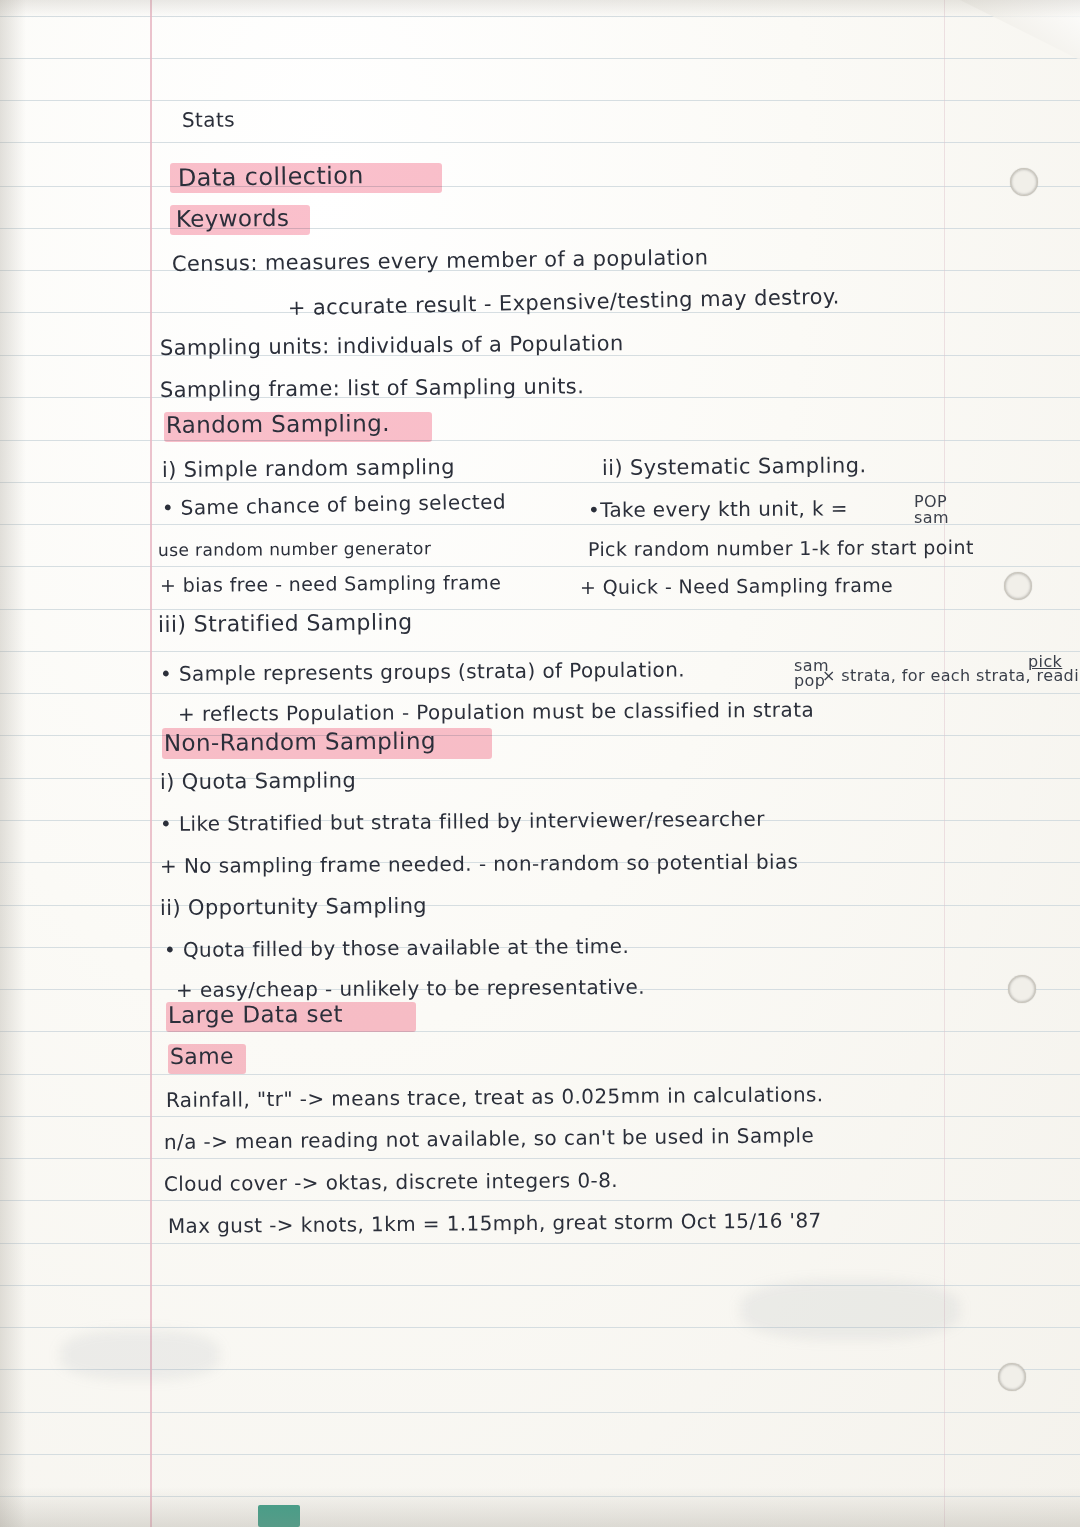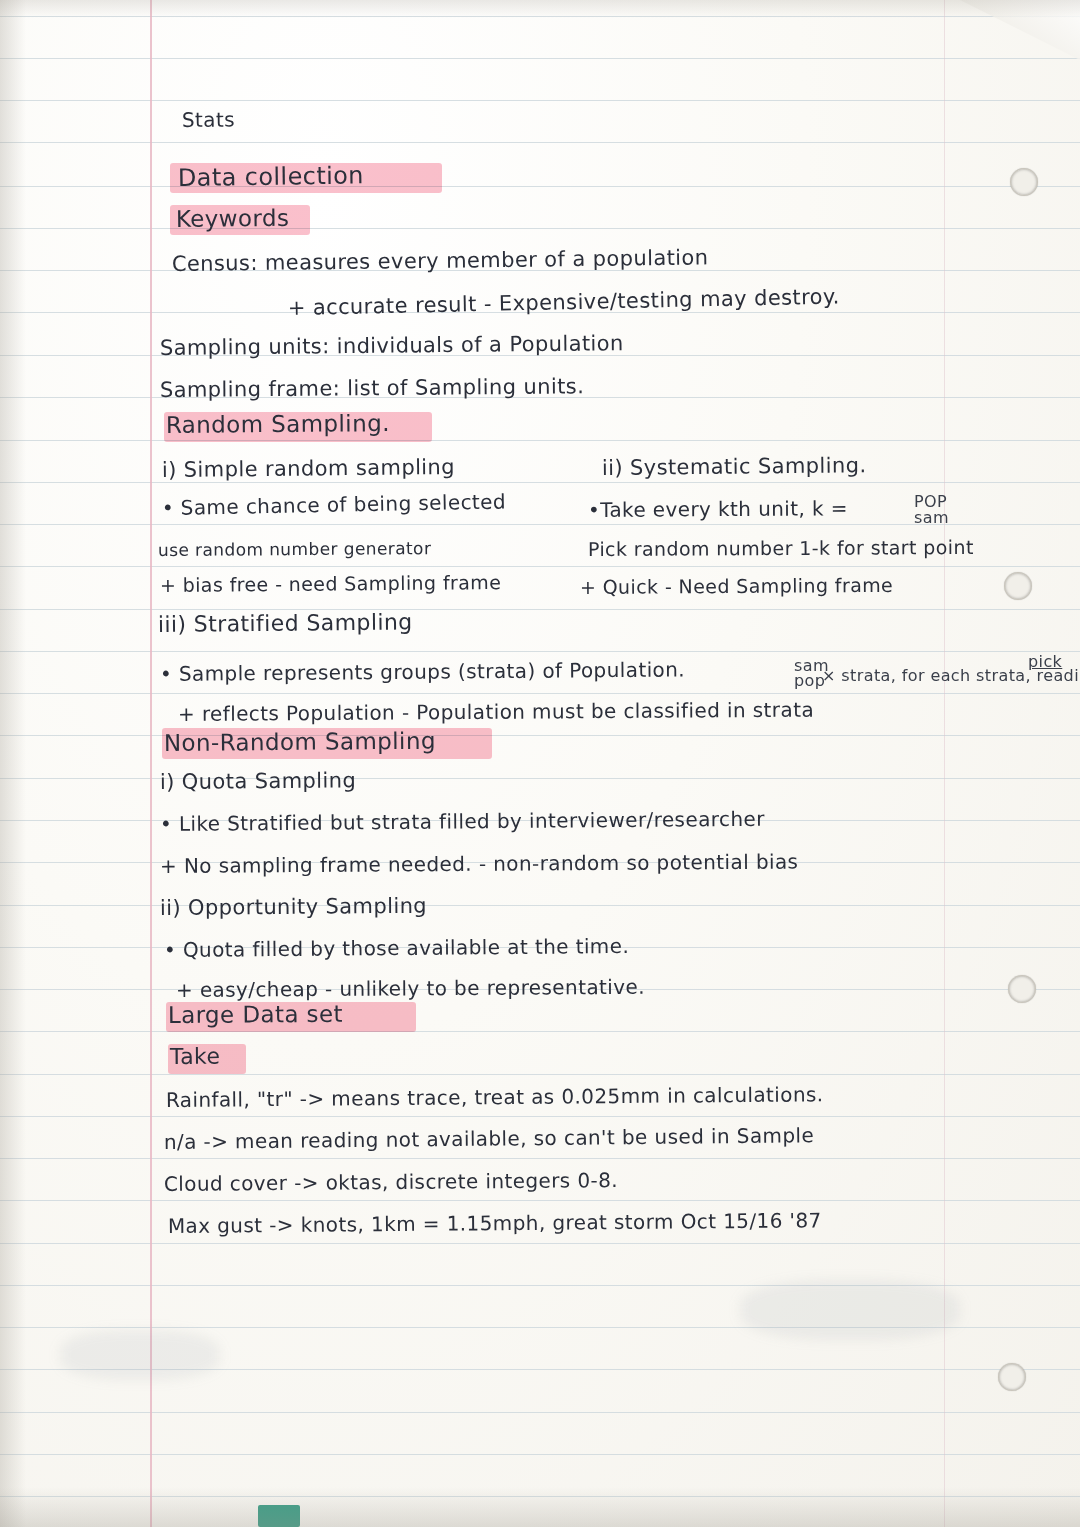--- a/index.html
+++ b/index.html
@@ -227,21 +227,21 @@
 
   <div class="hw" style="left:160px; top:770px; font-size:21px; transform:rotate(-0.5deg);">i) Quota Sampling</div>
   <div class="hw" style="left:160px; top:812px; font-size:20px; transform:rotate(-0.5deg);">• Like Stratified but strata filled by interviewer/researcher</div>
   <div class="hw" style="left:160px; top:854px; font-size:20px; transform:rotate(-0.4deg);">+ No sampling frame needed.    - non-random so potential bias</div>
 
   <div class="hw" style="left:160px; top:896px; font-size:21px; transform:rotate(-0.5deg);">ii) Opportunity Sampling</div>
   <div class="hw" style="left:164px; top:938px; font-size:20px; transform:rotate(-0.5deg);">• Quota filled by those available at the time.</div>
   <div class="hw" style="left:176px; top:978px; font-size:20px; transform:rotate(-0.4deg);">+ easy/cheap                - unlikely to be representative.</div>
 
   <div class="hw" style="left:168px; top:1002px; font-size:23px; transform:rotate(-0.4deg);">Large Data set</div>
-  <div class="hw" style="left:170px; top:1044px; font-size:22px; transform:rotate(-0.4deg);">Take</div>
+  <div class="hw" style="left:170px; top:1044px; font-size:22px; transform:rotate(-0.4deg);">Same</div>
 
   <div class="hw" style="left:166px; top:1088px; font-size:20px; transform:rotate(-0.5deg);">Rainfall, "tr" -&gt; means trace, treat as 0.025mm  in  calculations.</div>
   <div class="hw" style="left:164px; top:1130px; font-size:20px; transform:rotate(-0.6deg);">n/a -&gt; mean reading not available, so can't be  used  in  Sample</div>
   <div class="hw" style="left:164px; top:1172px; font-size:20px; transform:rotate(-0.5deg);">Cloud cover -&gt; oktas, discrete  integers 0-8.</div>
   <div class="hw" style="left:168px; top:1214px; font-size:20px; transform:rotate(-0.5deg);">Max gust -&gt; knots, 1km = 1.15mph, great storm Oct 15/16 '87</div>
 
   <div class="smudge" style="left:740px; top:1280px; width:220px; height:60px;"></div>
   <div class="smudge" style="left:60px; top:1330px; width:160px; height:50px;"></div>
   <div class="tape"></div>
 

